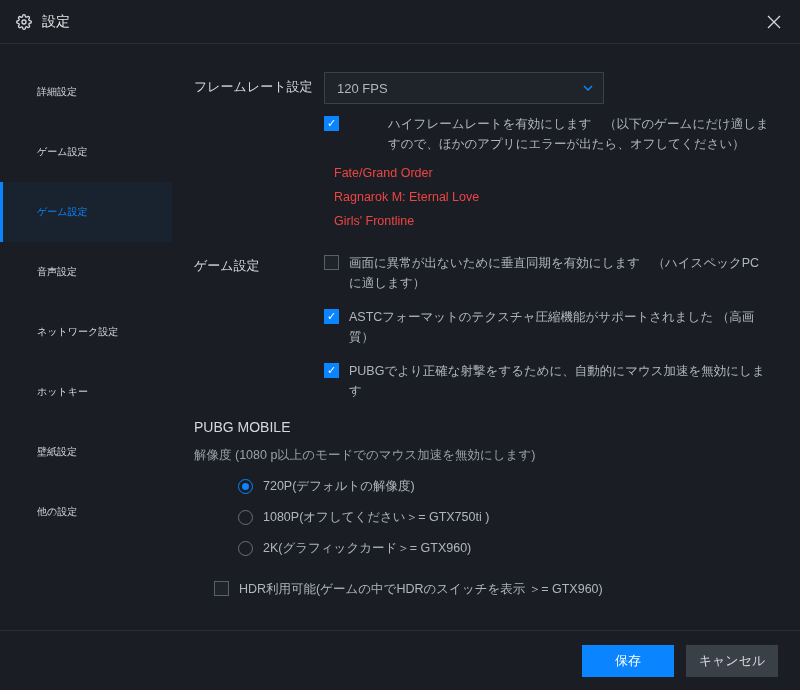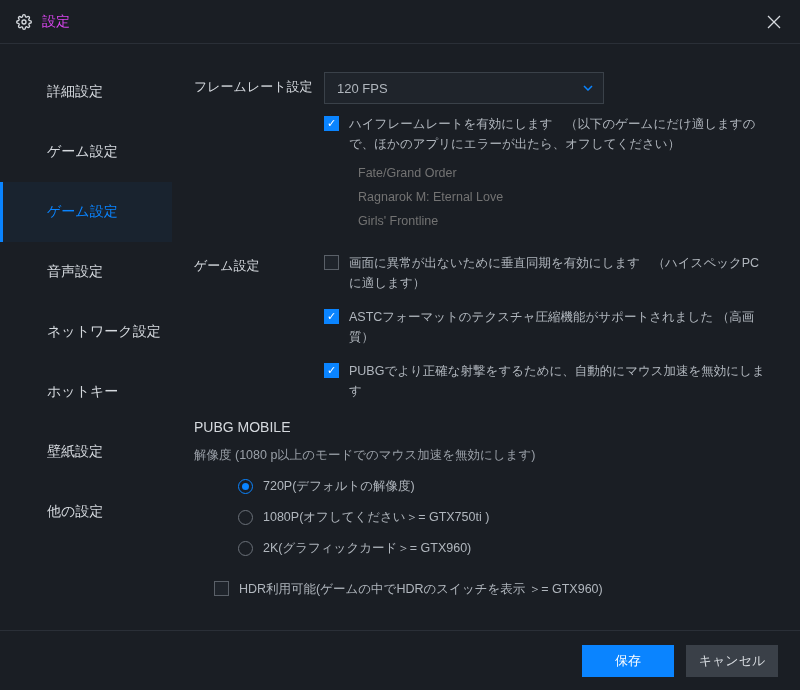--- a/index.html
+++ b/index.html
@@ -15,37 +15,37 @@
   height: 44px;
   display: flex; align-items: center;
   padding: 0 16px;
   border-bottom: 1px solid #2a2f37;
 }
 .titlebar .gear {
   width: 16px; height: 16px;
   margin-right: 10px;
   display: flex; align-items: center; justify-content: center;
 }
-.titlebar .title { color: #d946ef; font-size: 14px; flex: 1; }
+.titlebar .title { color: #e5e5e5; font-size: 14px; flex: 1; }
 .titlebar .close {
   width: 20px; height: 20px;
   display: flex; align-items: center; justify-content: center;
   cursor: pointer; color: #d5d9de;
 }
 .main { display: flex; height: 586px; }
 .sidebar {
   width: 172px;
   padding-top: 18px;
 }
 .side-item {
   height: 60px;
   display: flex; align-items: center;
-  padding-left: 44px;
+  padding-left: 34px;
   color: #d5d9de;
-  font-size: 14px;
+  font-size: 10px;
   cursor: pointer;
   border-left: 3px solid transparent;
 }
 .side-item.active {
   color: #0a84ff;
   border-left-color: #0a84ff;
   background: rgba(10,132,255,0.05);
 }
 .content {
   flex: 1;
@@ -74,21 +74,21 @@
 }
 .select .chev {
   position: absolute; right: 10px; top: 50%; transform: translateY(-50%);
   color: #0a84ff;
 }
 .chk-line {
   display: flex; align-items: flex-start;
   margin-top: 14px;
   line-height: 1.6;
 }
-.chk-line.first { margin-top: 10px; }
+.chk-line.first { margin-top: 10px; gap: 39px; }
 .chk {
   width: 15px; height: 15px;
   border: 1px solid #5a6068;
   background: #1f242b;
   margin-right: 10px;
   margin-top: 2px;
   flex-shrink: 0;
   display: flex; align-items: center; justify-content: center;
   cursor: pointer;
 }
@@ -97,23 +97,23 @@
   border-color: #0a84ff;
 }
 .chk.on::after {
   content: "✓";
   color: #fff;
   font-size: 11px;
   line-height: 1;
 }
 .chk-text { color: #b0b6bd; font-size: 12.5px; }
 .sub-list {
-  margin-left: 34px;
+  margin-left: 10px;
   margin-top: 8px;
-  color: #737373;
+  color: #ef4444;
   font-size: 12.5px;
   line-height: 1.9;
 }
 .section-title {
   color: #d5d9de;
   font-size: 14px;
   margin-top: 16px;
   margin-bottom: 12px;
 }
 .sub-note {

